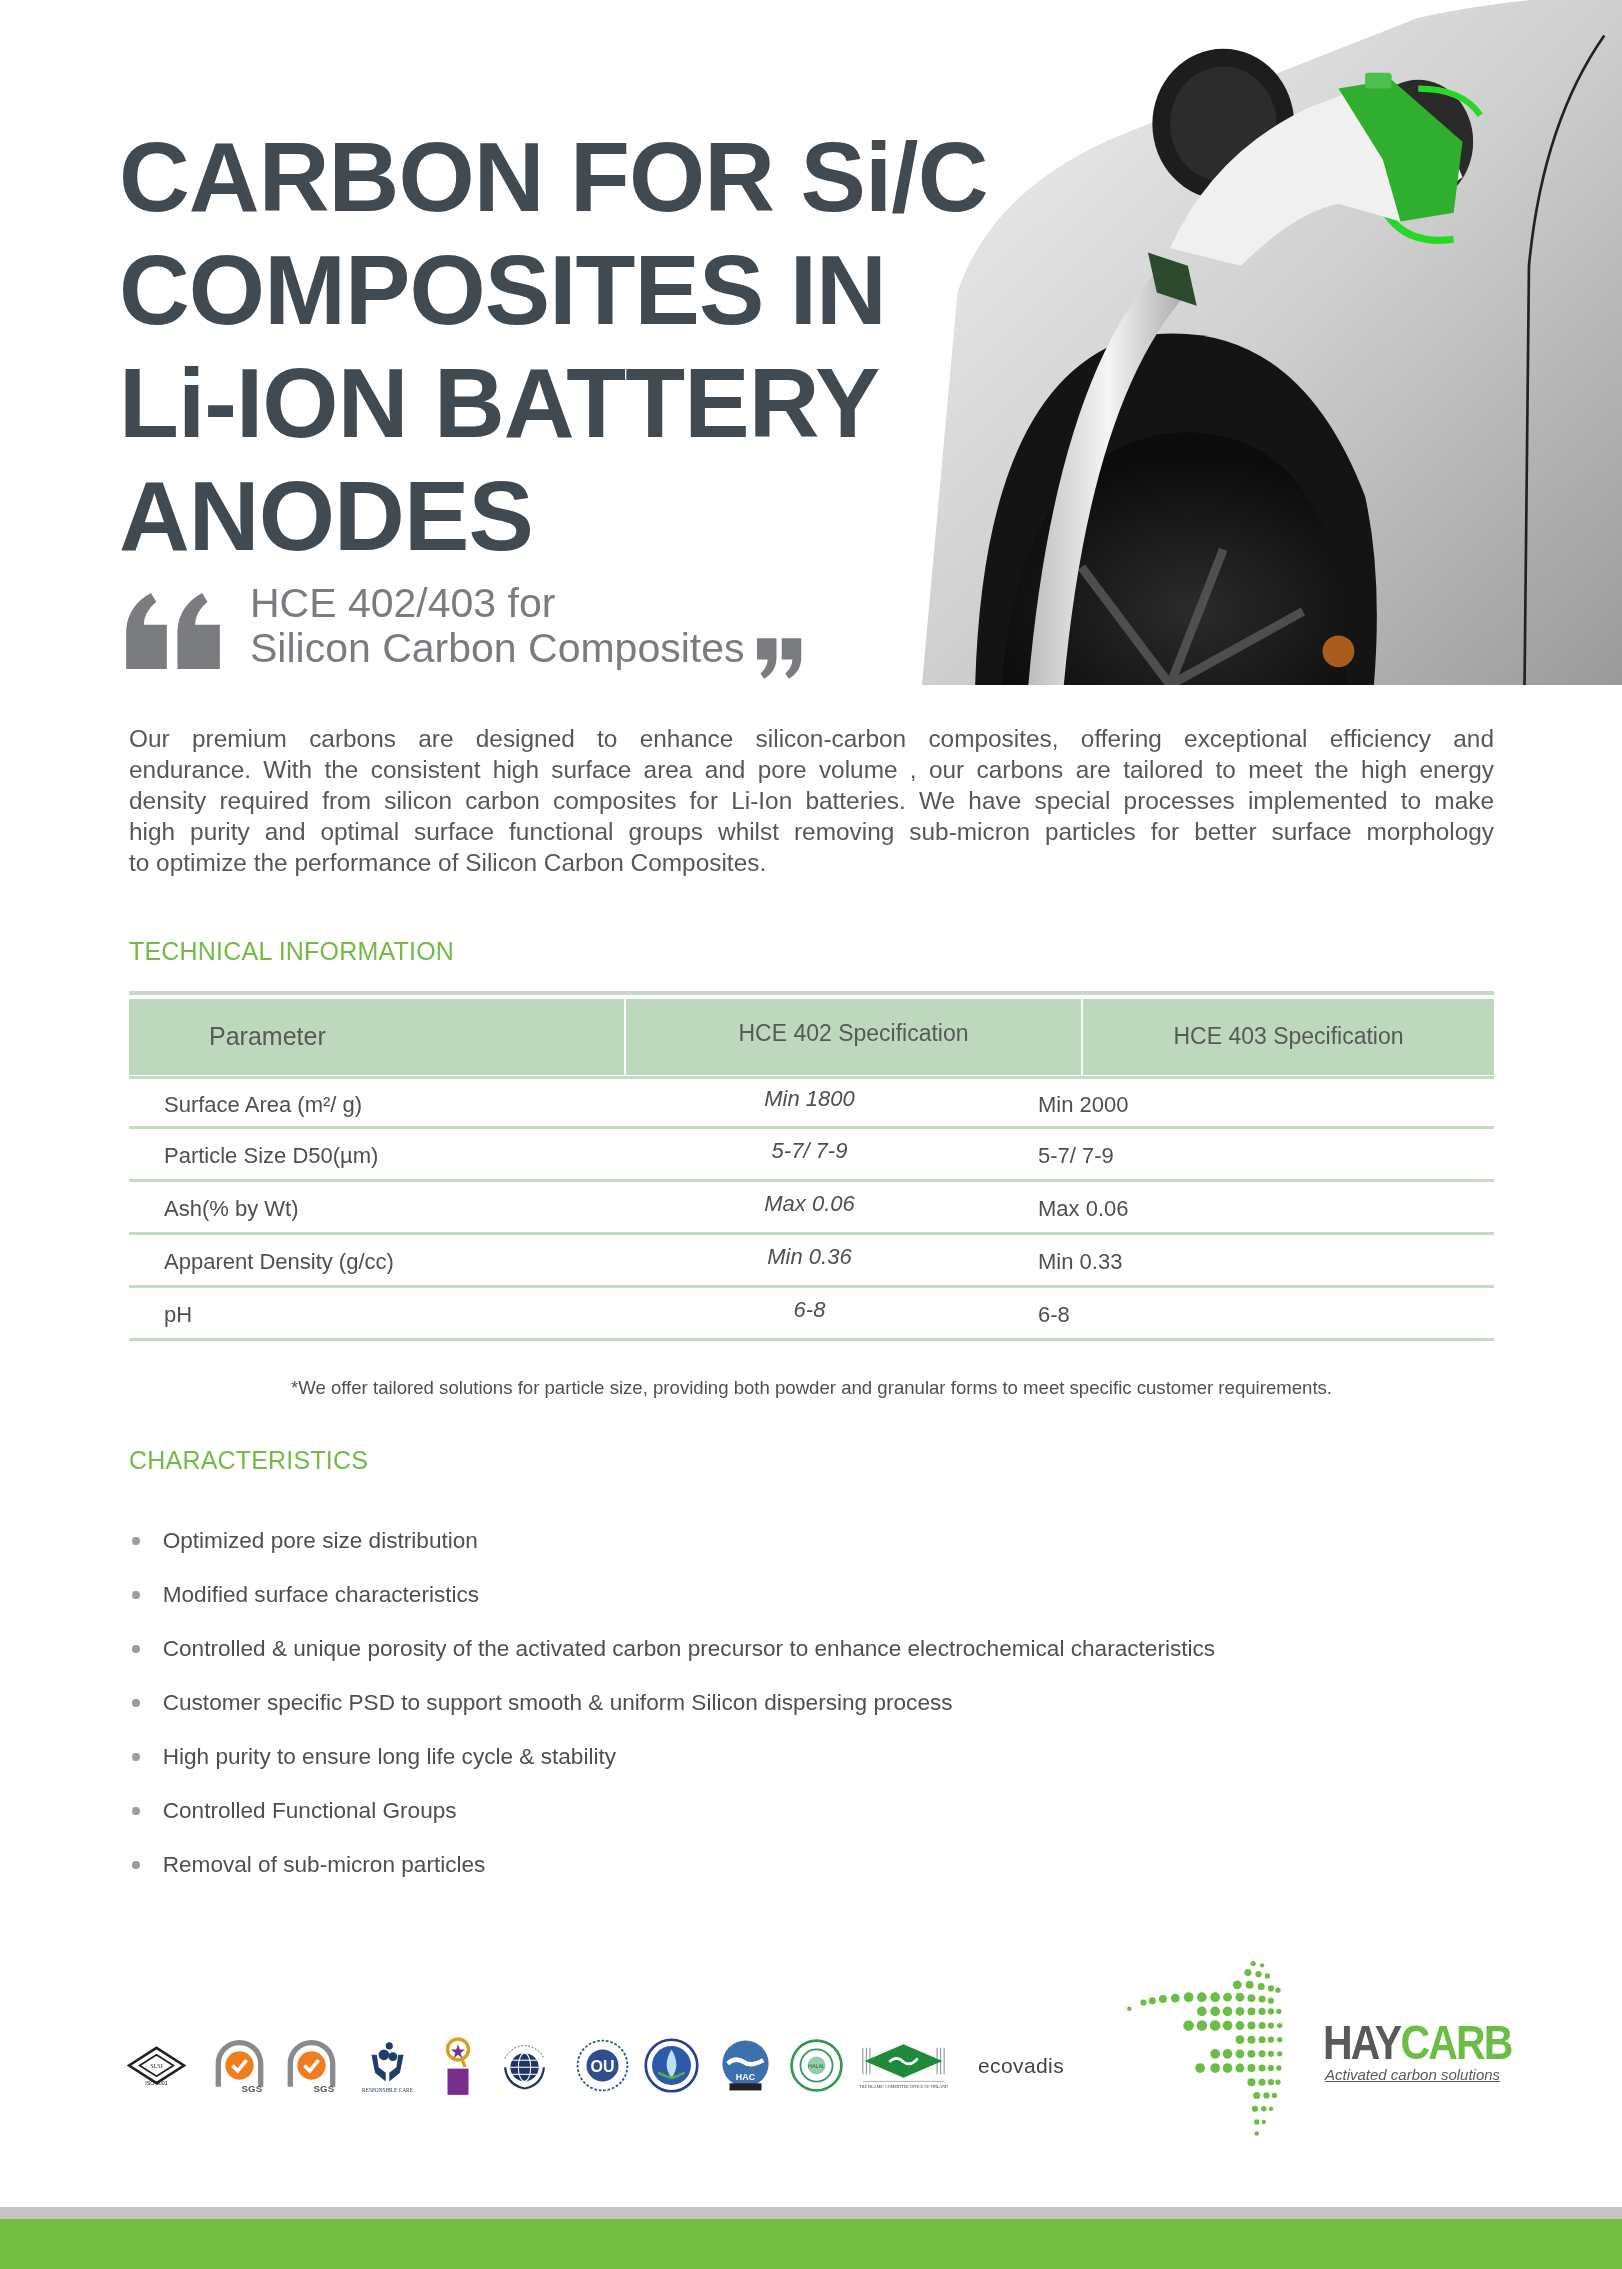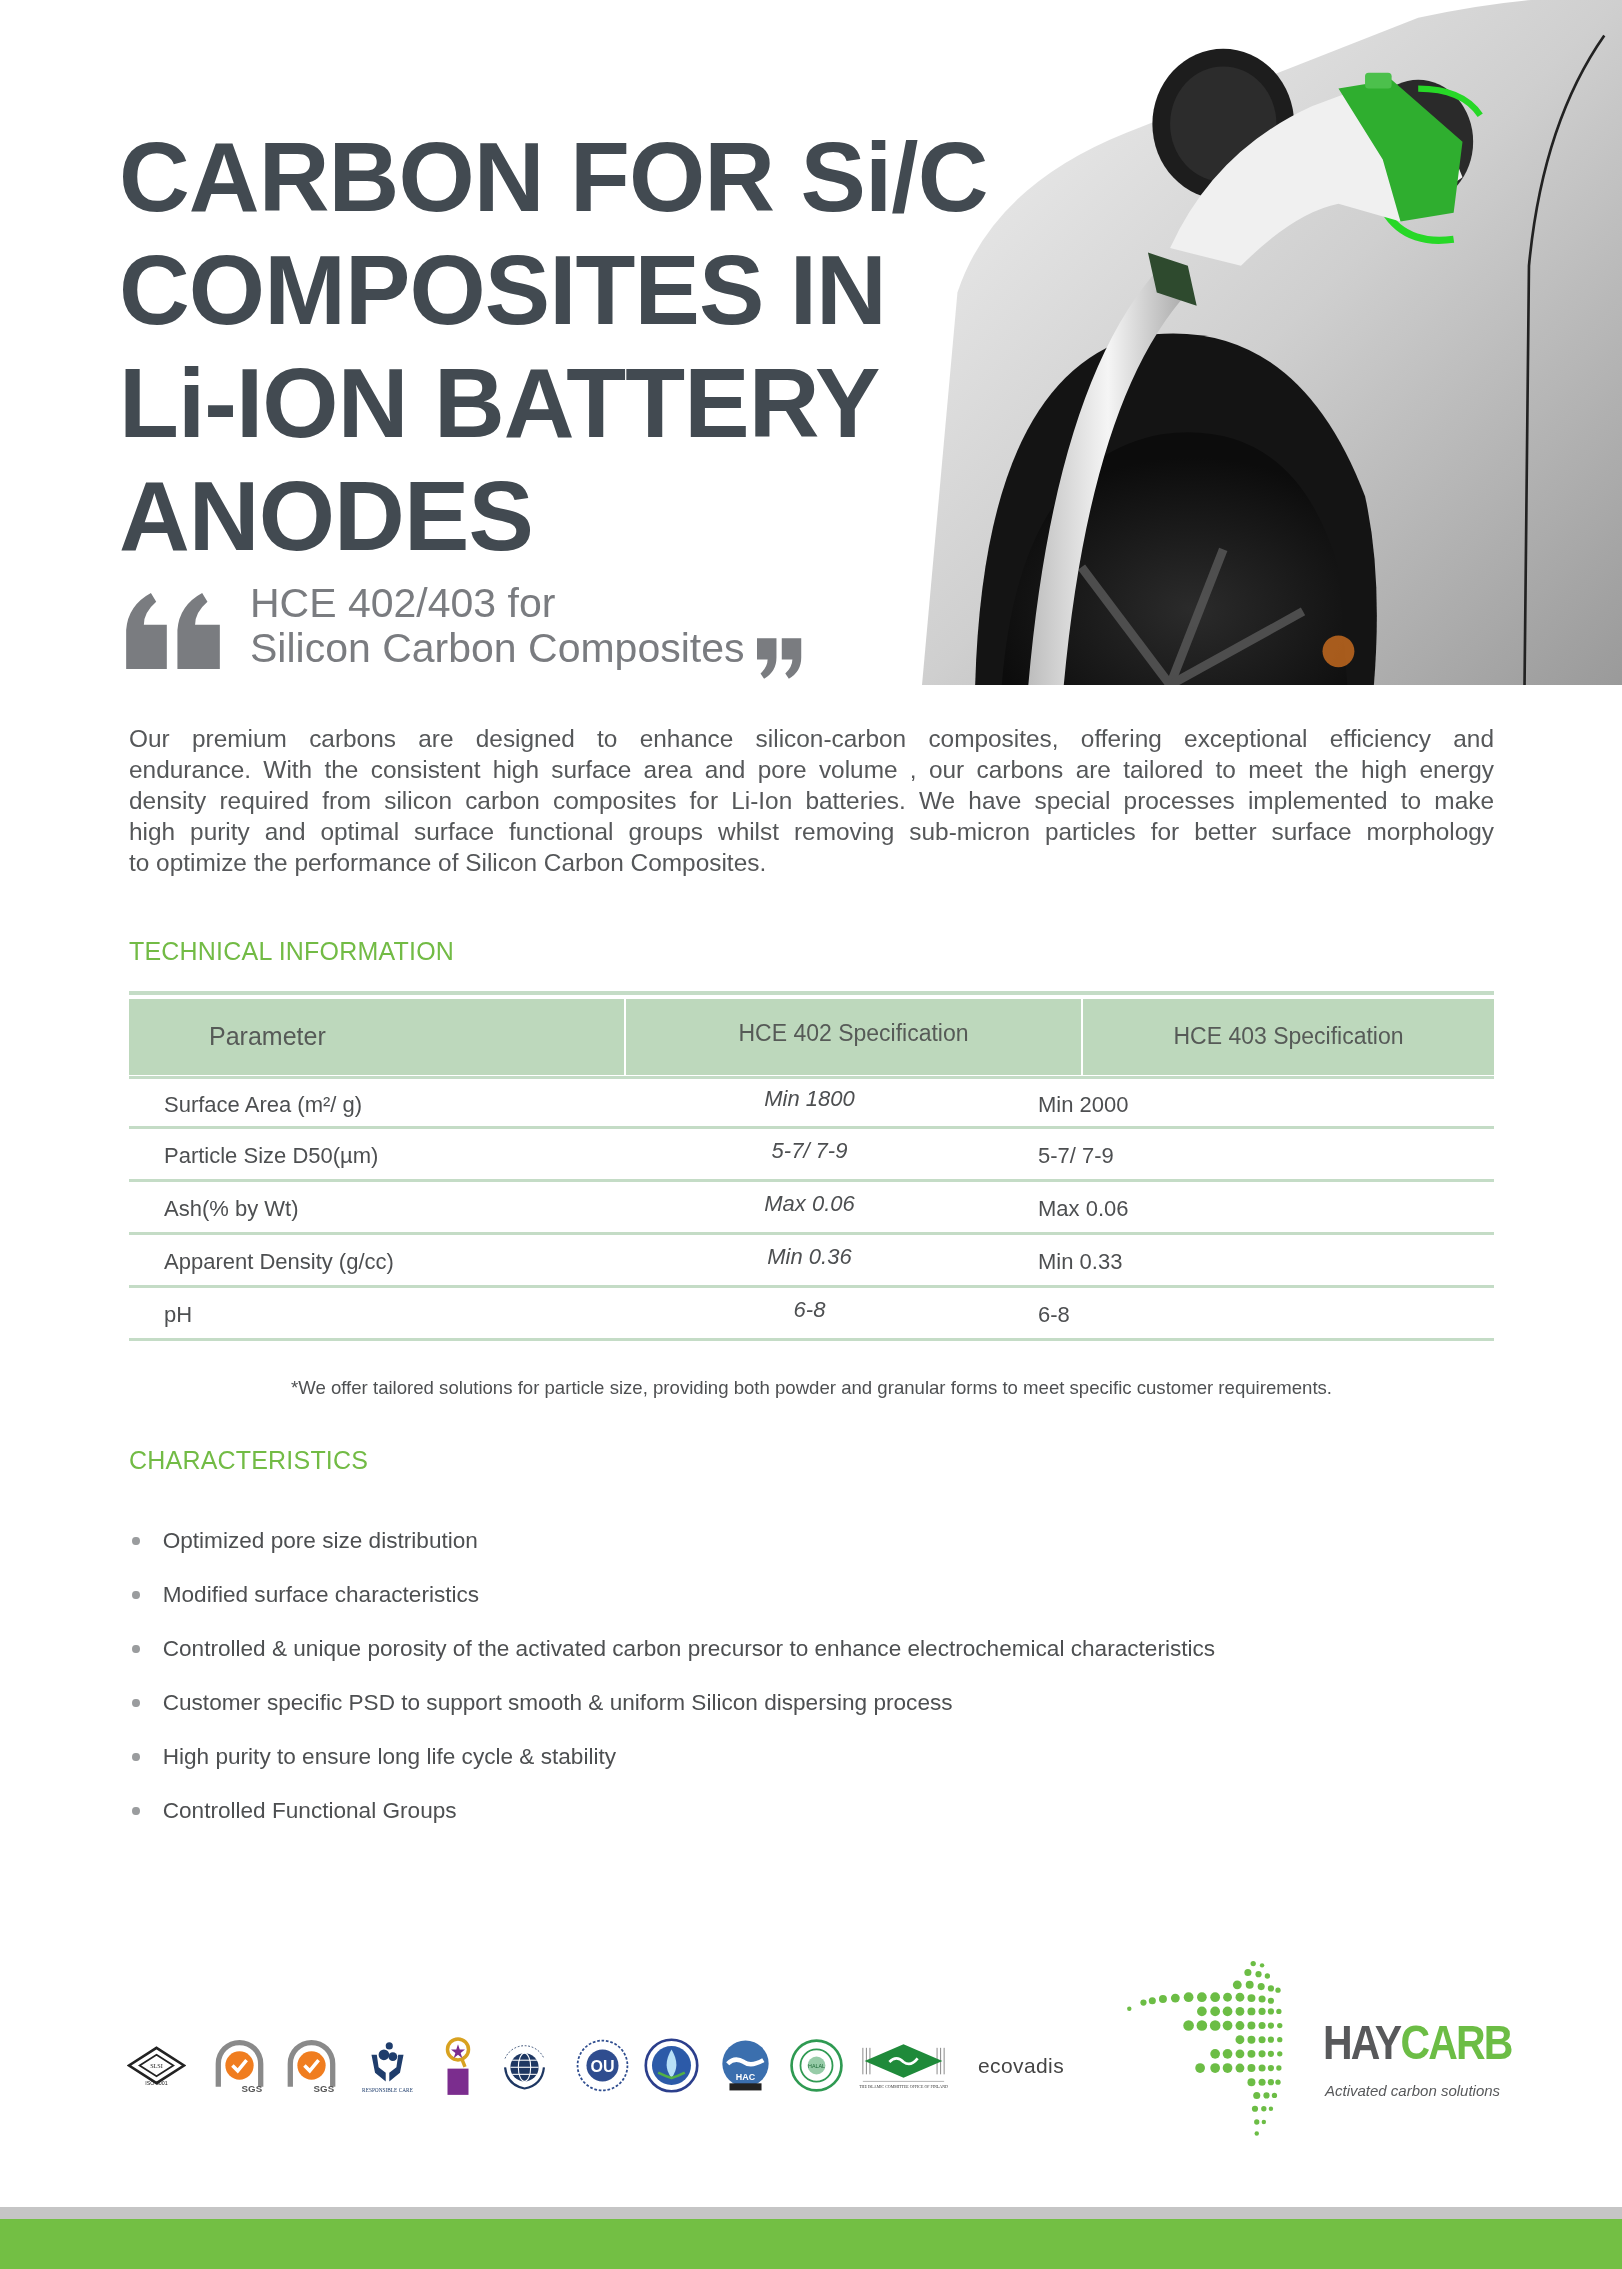--- a/index.html
+++ b/index.html
@@ -54,21 +54,21 @@
   .certs { position: absolute; left: 127px; top: 2030px; height: 71px; }
   .cert { position: absolute; top: 0; height: 71px; display: flex; align-items: center; justify-content: center; }
   .cert svg { display: block; }
   .ecovadis { font-size: 21px; color: #444; letter-spacing: 0.4px; }
 
   
   .haycarb { position: absolute; left: 1124px; top: 1958px; width: 372px; height: 182px; }
   .hay-word { position: absolute; left: 199px; top: 58px; font-size: 41px; font-weight: 700; letter-spacing: -1.8px; transform: scaleY(1.15); transform-origin: left top; }
   .hay-word .h1 { color: #58595b; }
   .hay-word .h2 { color: #6cbd45; }
-  .hay-tag { position: absolute; left: 201px; top: 124px; font-size: 15px; font-style: italic; color: #58595b; white-space: nowrap; }
+  .hay-tag { position: absolute; left: 201px; top: 108px; font-size: 15px; font-style: italic; color: #58595b; white-space: nowrap; text-decoration: underline; }
 
   
   .bar-gray { position: absolute; left: 0; top: 2207px; width: 1623px; height: 12.4px; background: #c5c5c5; }
   .bar-green { position: absolute; left: 0; top: 2219px; width: 1623px; height: 51px; background: #73bf44; }
 </style>
 </head>
 <body>
 
 <div class="hero-img">
   <svg viewBox="0 0 790 773" preserveAspectRatio="none">
@@ -208,20 +208,24 @@
       <span>Customer specific PSD to support smooth &amp; uniform Silicon dispersing process</span>
     </li>
   <li>
       <span class="bullet"></span>
       <span>High purity to ensure long life cycle &amp; stability</span>
     </li>
   <li>
       <span class="bullet"></span>
       <span>Controlled Functional Groups</span>
     </li>
+  <li>
+      <span class="bullet"></span>
+      <span>Removal of sub-micron particles</span>
+    </li>
 </ul>
 
 <div class="certs">
 
   <div class="cert" style="left:0;width:59px">
     <svg width="59" height="39" viewBox="0 0 66 44">
       <path d="M33 2 L64 22 L33 42 L2 22 Z" fill="none" stroke="#222" stroke-width="3"></path>
       <path d="M33 10 L52 22 L33 34 L14 22 Z" fill="none" stroke="#222" stroke-width="2"></path>
       <text x="33" y="25" font-size="7" text-anchor="middle" fill="#222" font-family="Liberation Serif, serif">SLSI</text>
       <text x="33" y="44" font-size="6" text-anchor="middle" fill="#222" font-family="Liberation Sans, sans-serif">ISO 9001</text>

